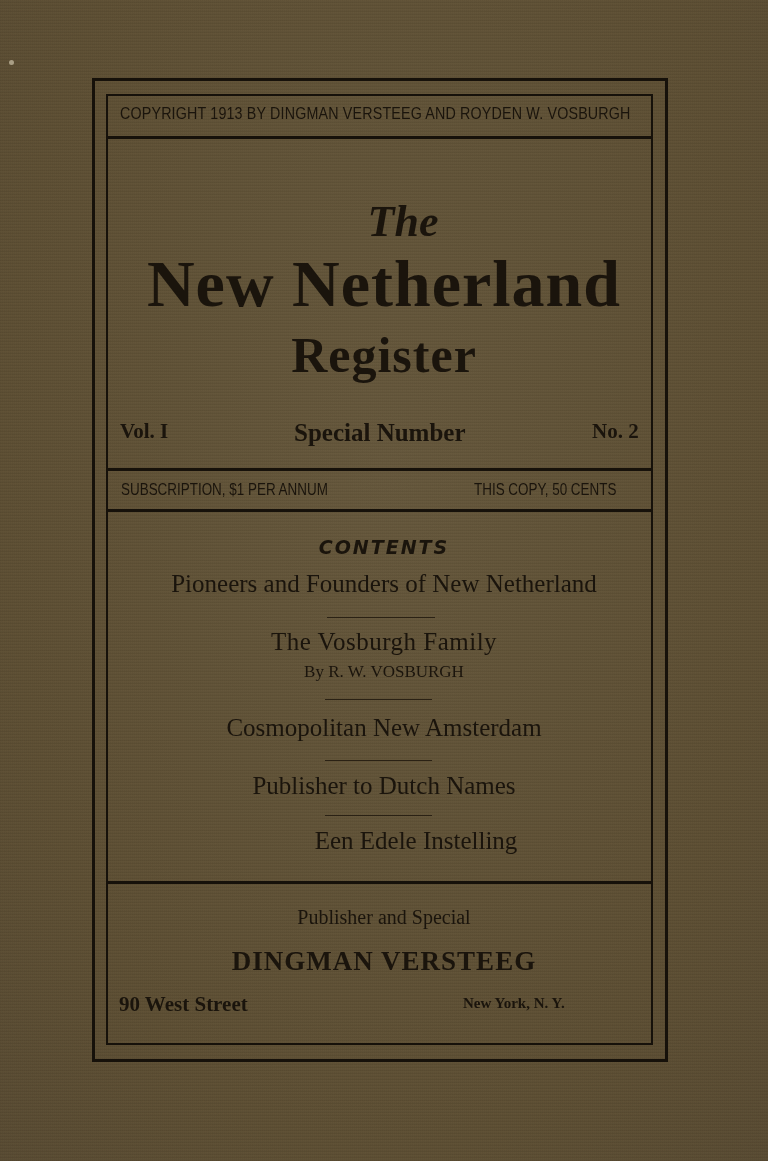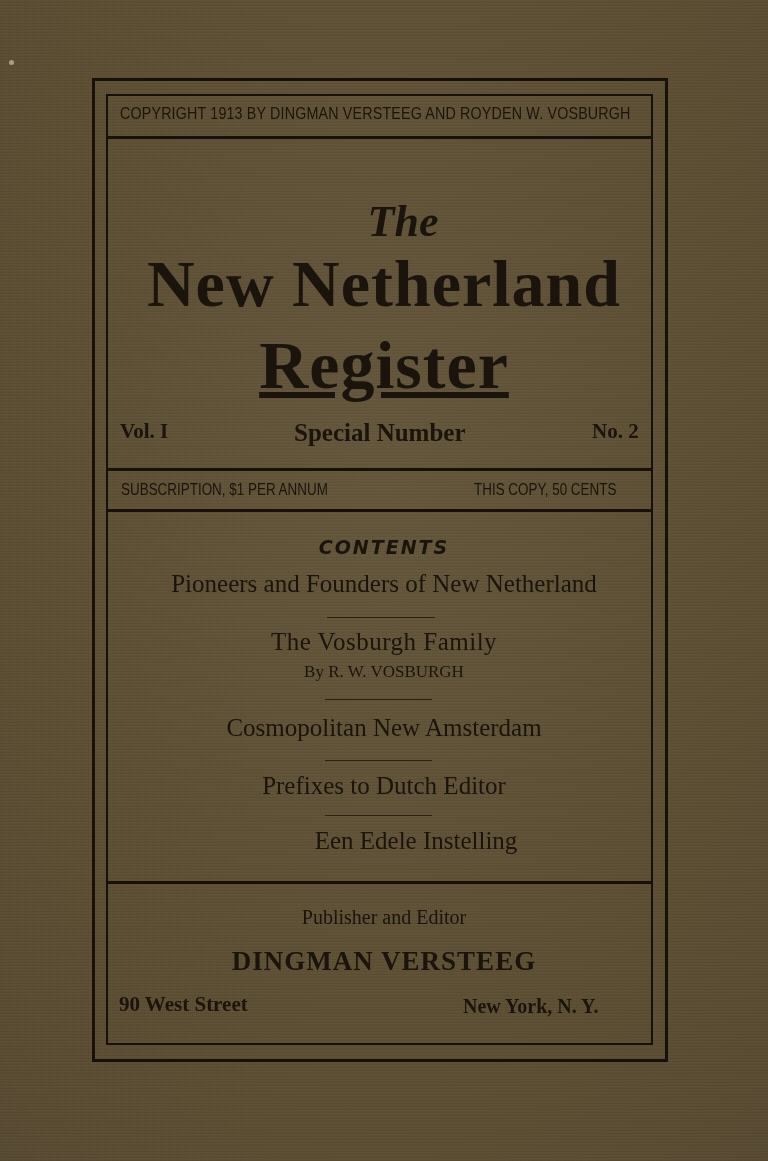--- a/index.html
+++ b/index.html
@@ -34,21 +34,21 @@
 <div class="speck"></div>
 
 <div class="frame-outer"></div>
 <div class="frame-inner"></div>
 
 <div class="t cond" style="left:120px; top:104px; font-size:17px; letter-spacing:0.2px; transform:scaleX(0.84);">COPYRIGHT 1913  BY DINGMAN VERSTEEG AND ROYDEN W. VOSBURGH</div>
 <div class="hline" style="top:136px; height:3px;"></div>
 
 <div class="t serif center" style="top:196px; font-size:44px; font-style:italic; font-weight:bold;padding-left:19px;">The</div>
 <div class="t serif center" style="top:246px; font-size:66px; font-weight:bold; letter-spacing:1px;">New Netherland</div>
-<div class="t serif center" style="top:326px; font-size:68px; font-weight:bold; letter-spacing:1px;text-decoration:underline;">Register</div>
+<div class="t serif center" style="top:326px; font-size:50px; font-weight:bold; letter-spacing:1px;">Register</div>
 
 <div class="t serif" style="left:120px; top:419px; font-size:21px; font-weight:bold;">Vol. I</div>
 <div class="t serif" style="left:294px; top:419px; font-size:25px; font-weight:bold;">Special Number</div>
 <div class="t serif" style="left:592px; top:419px; font-size:21px; font-weight:bold;">No. 2</div>
 
 <div class="hline" style="top:468px; height:3px;"></div>
 <div class="t cond" style="left:121px; top:481px; font-size:16px; transform:scaleX(0.84);">SUBSCRIPTION, $1 PER ANNUM</div>
 <div class="t cond" style="left:474px; top:481px; font-size:16px; transform:scaleX(0.84);">THIS COPY, 50 CENTS</div>
 <div class="hline" style="top:509px; height:3px;"></div>
 
@@ -57,23 +57,23 @@
 <div class="t serif center" style="top:570px; font-size:25px;">Pioneers and Founders of New Netherland</div>
 <div class="sep" style="left:327px; width:108px; top:617px;"></div>
 
 <div class="t serif center" style="top:628px; font-size:25px; letter-spacing:0.5px;">The Vosburgh Family</div>
 <div class="t serif center" style="top:662px; font-size:17px;">By R. W. VOSBURGH</div>
 <div class="sep" style="left:325px; width:107px; top:699px;"></div>
 
 <div class="t serif center" style="top:714px; font-size:25px;">Cosmopolitan New Amsterdam</div>
 <div class="sep" style="left:325px; width:107px; top:760px;"></div>
 
-<div class="t serif center" style="top:772px; font-size:25px;">Prefixes to Dutch Editor</div>
+<div class="t serif center" style="top:772px; font-size:25px;">Publisher to Dutch Names</div>
 <div class="sep" style="left:325px; width:107px; top:815px;"></div>
 
 <div class="t serif center" style="top:827px; font-size:25px;margin-left:32px;">Een Edele Instelling</div>
 
 <div class="hline" style="top:881px; height:3px;"></div>
 
-<div class="t serif center" style="top:906px; font-size:20px;">Publisher and Editor</div>
+<div class="t serif center" style="top:906px; font-size:20px;">Publisher and Special</div>
 <div class="t serif center" style="top:946px; font-size:27px; font-weight:bold; letter-spacing:1px;">DINGMAN VERSTEEG</div>
 <div class="t serif" style="left:119px; top:992px; font-size:21px; font-weight:bold;">90 West Street</div>
-<div class="t serif" style="left:463px; top:995px; font-size:20px; font-weight:bold;">New York, N. Y.</div>
+<div class="t serif" style="left:463px; top:995px; font-size:15px; font-weight:bold;">New York, N. Y.</div>
 
 </body></html>

